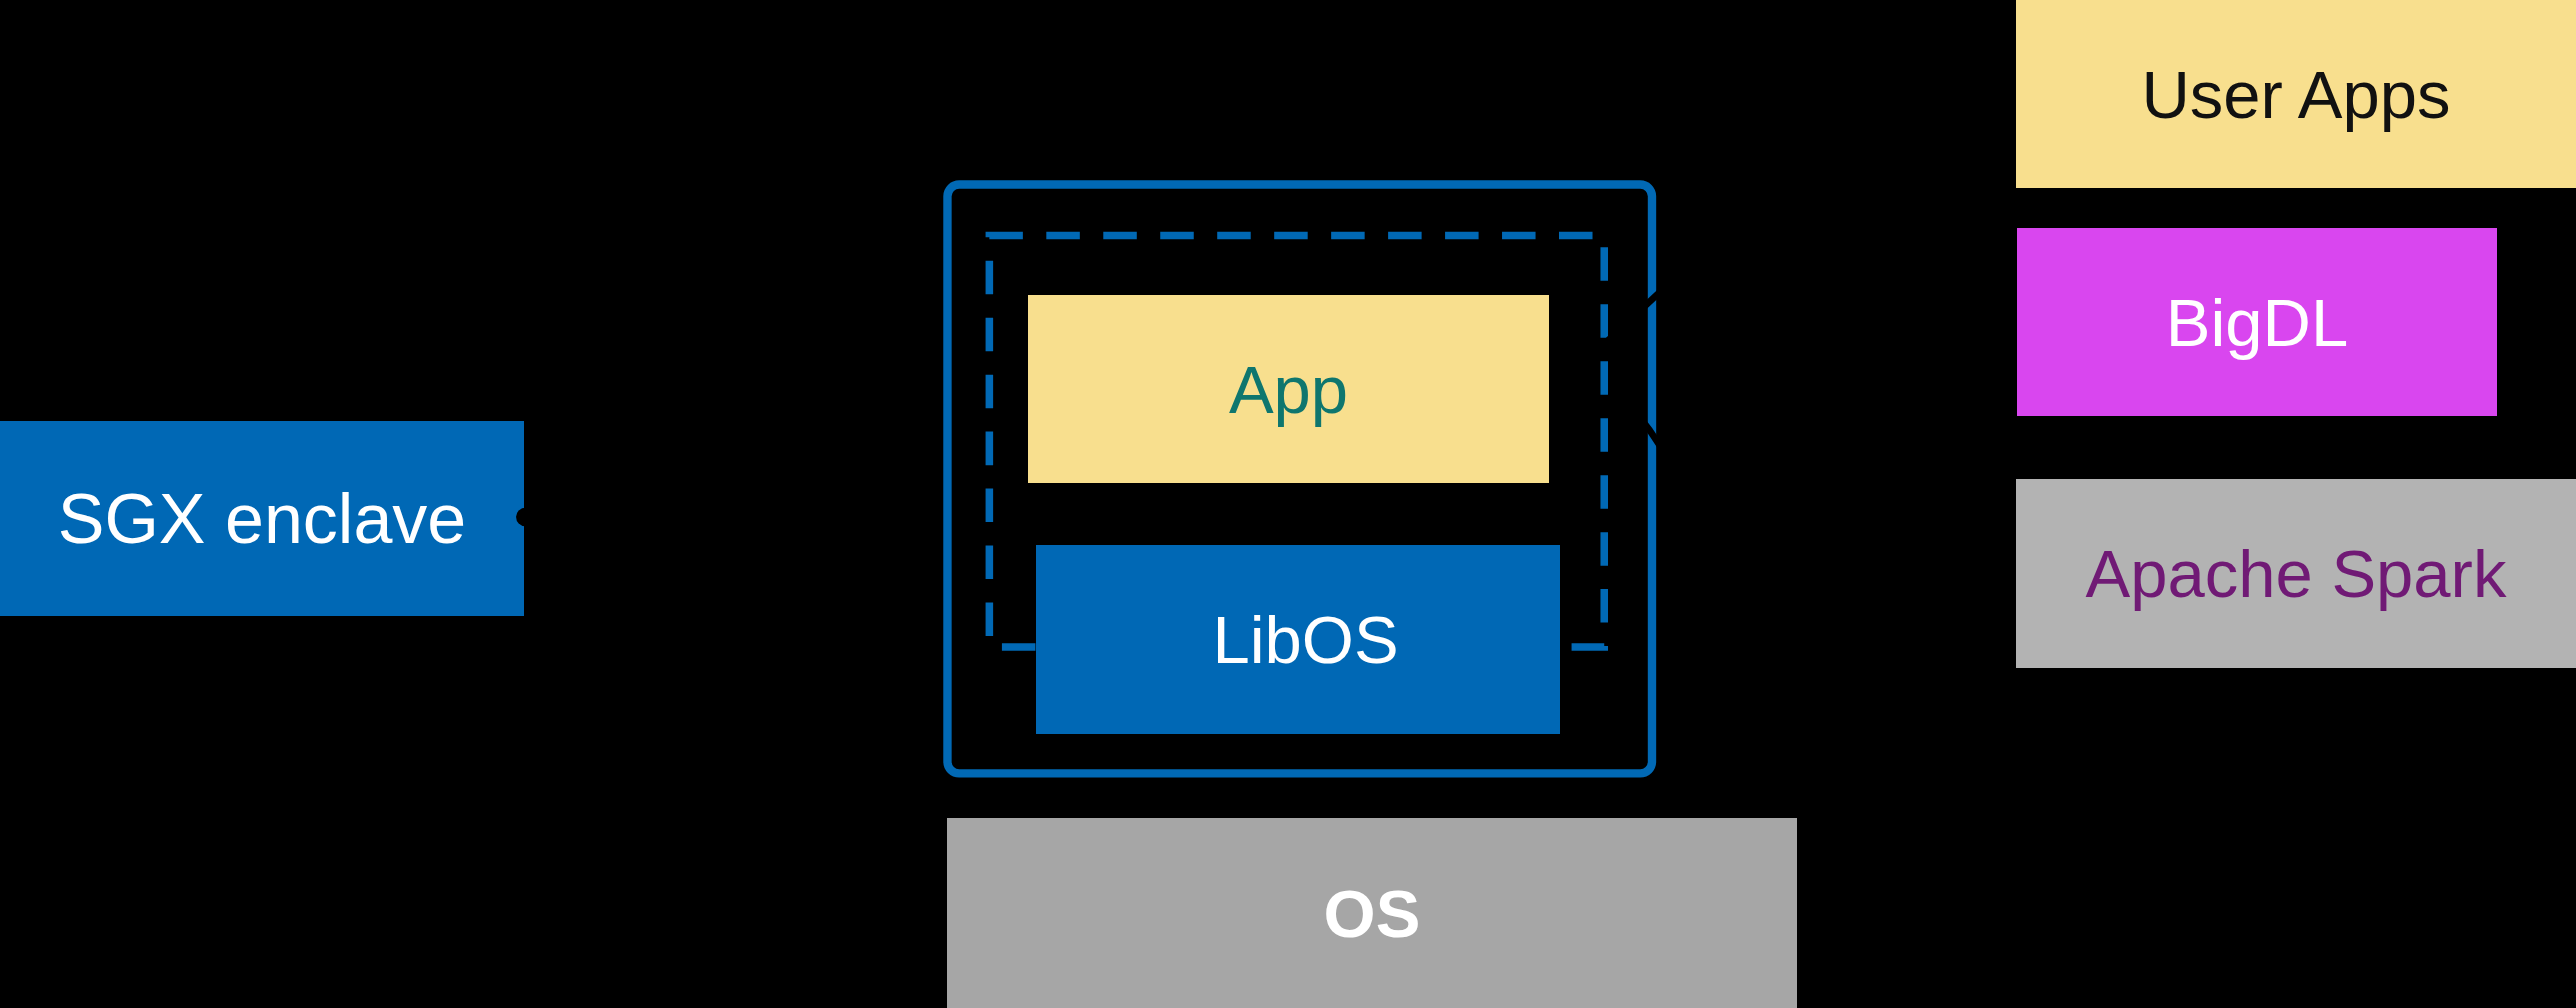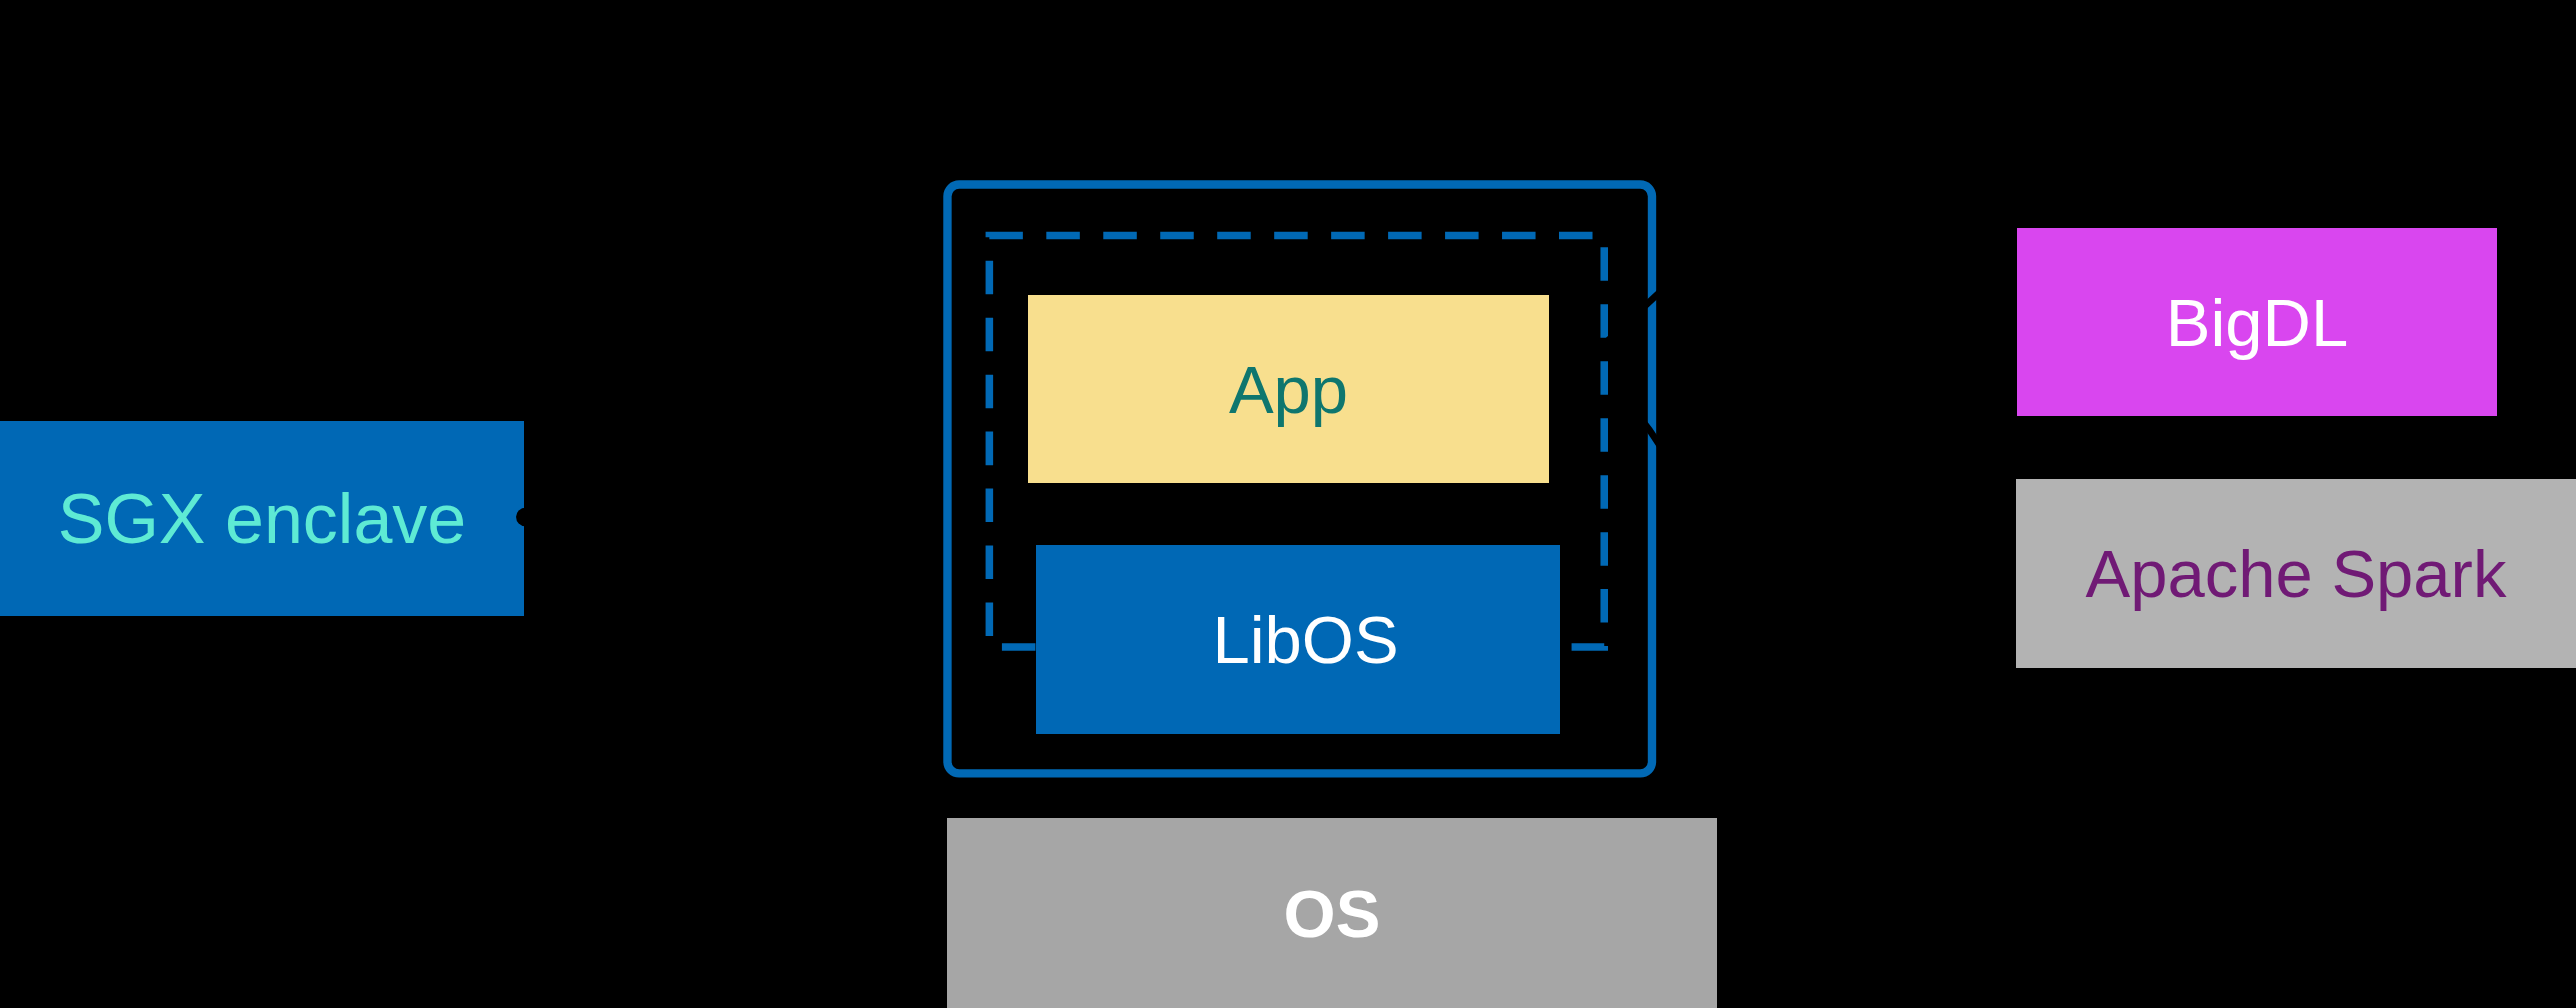--- a/index.html
+++ b/index.html
@@ -5,28 +5,28 @@
   html,body{margin:0;padding:0;background:#000;}
   .stage{
     position:relative;width:2576px;height:1009px;background:#000000;
     font-family:"Liberation Sans",sans-serif;overflow:hidden;
   }
   .box{position:absolute;display:flex;align-items:center;justify-content:center;}
   .box .lbl{white-space:nowrap;}
 
   
   .sgx{left:0;top:421px;width:524px;height:195px;background:#0068B5;}
-  .sgx .lbl{color:#5eead4;font-size:70px;}
+  .sgx .lbl{color:#ffffff;font-size:70px;}
 
   
   .app{left:1028px;top:295px;width:521px;height:188px;background:#F8DF8E;}
   .app .lbl{color:#0f766e;font-size:67px;}
   .libos{left:1036px;top:545px;width:524px;height:189px;background:#0068B5;}
   .libos .lbl{color:#ffffff;font-size:67px;margin-left:15px;}
-  .os{left:947px;top:818px;width:770px;height:191px;background:#A6A6A6;}
+  .os{left:947px;top:818px;width:850px;height:191px;background:#A6A6A6;}
   .os .lbl{color:#ffffff;font-size:67px;font-weight:bold;}
 
   
   .user-apps{left:2016px;top:0;width:560px;height:188px;background:#F8DF8E;}
   .user-apps .lbl{color:#111111;font-size:67px;}
   .bigdl{left:2017px;top:228px;width:480px;height:188px;background:#d946ef;}
   .bigdl .lbl{color:#ffffff;font-size:67px;}
   .spark{left:2016px;top:479px;width:560px;height:189px;background:#B3B3B3;}
   .spark .lbl{color:#701a75;font-size:67px;}
 
@@ -56,20 +56,23 @@
   </div>
 
   <div class="box libos">
     <span class="lbl">LibOS</span>
   </div>
 
   <div class="box os">
     <span class="lbl">OS</span>
   </div>
 
+  <div class="box user-apps">
+    <span class="lbl">User Apps</span>
+  </div>
 
   <div class="box bigdl">
     <span class="lbl">BigDL</span>
   </div>
 
   <div class="box spark">
     <span class="lbl">Apache Spark</span>
   </div>
 
   <svg class="over" width="2576" height="1009" viewBox="0 0 3075 1204">

